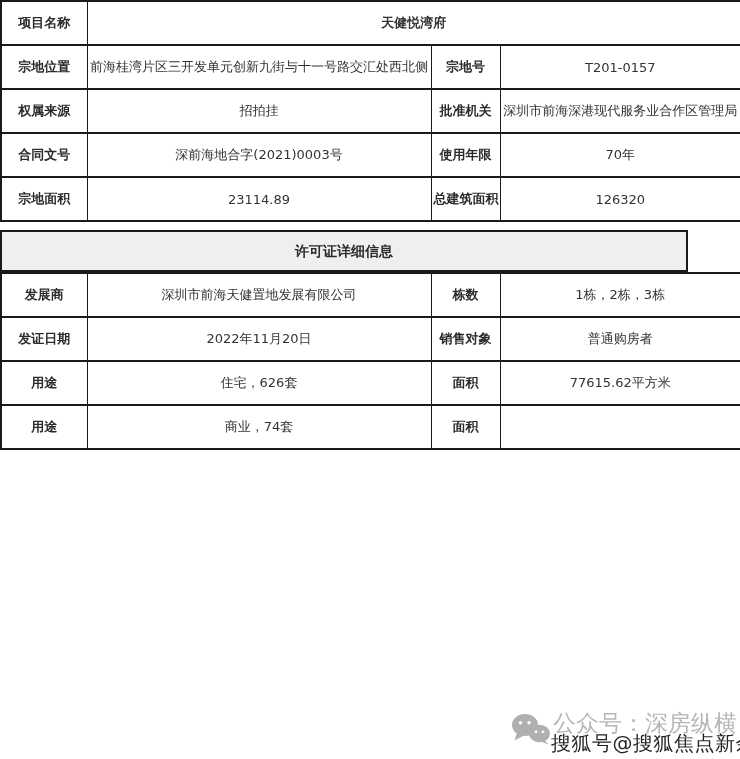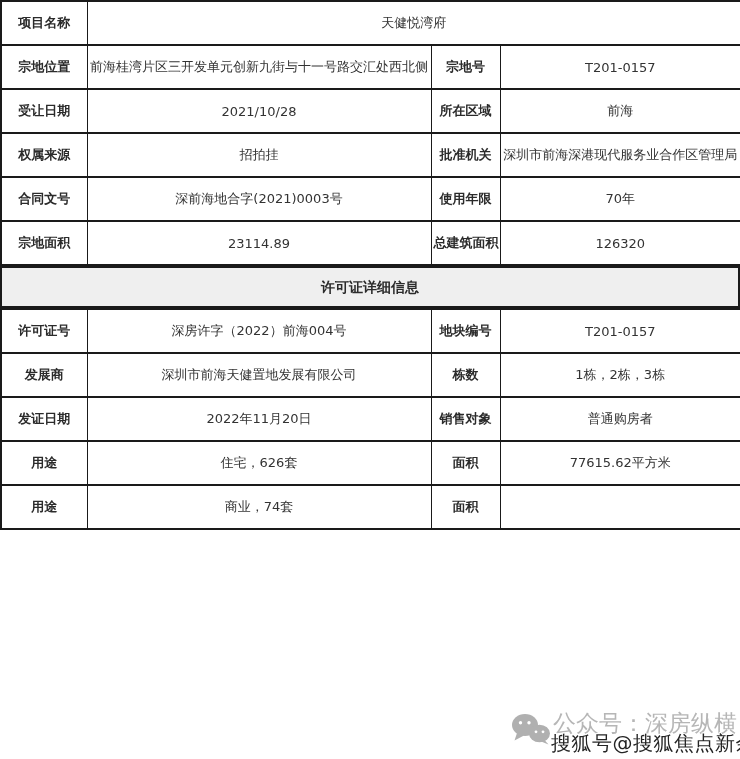--- a/index.html
+++ b/index.html
@@ -28,25 +28,26 @@
     color:#333;
     padding:0 2px;
     overflow:hidden;
     white-space:nowrap;
   }
   table.grid td.lbl{
     font-weight:bold;
     color:#2b2b2b;
   }
   table.grid td.val{}
-  td.title-val{font-weight:normal;font-size:14px;color:#222;}
+  td.title-val{font-weight:bold;font-size:14px;color:#222;}
   .section-header{
     box-sizing:border-box;
-    width:740px;
+    width:688px;
     height:42px;
+    margin-top:8px;
     border:2px solid #1a1a1a;
     background:#efefef;
     font-size:14px;
     font-weight:bold;
     color:#2b2b2b;
     text-align:center;
     line-height:38px;
   }
   .watermark{
     position:absolute;
@@ -100,26 +101,20 @@
       <td class="lbl">项目名称</td>
       <td class="val title-val" colspan="3">天健悦湾府</td>
     </tr>
     <tr>
       <td class="lbl">宗地位置</td>
       <td class="val">前海桂湾片区三开发单元创新九街与十一号路交汇处西北侧</td>
       <td class="lbl">宗地号</td>
       <td class="val">T201-0157</td>
     </tr>
     <tr>
-      <td class="lbl">受让日期</td>
-      <td class="val">2021/10/28</td>
-      <td class="lbl">所在区域</td>
-      <td class="val">前海</td>
-    </tr>
-    <tr>
       <td class="lbl">权属来源</td>
       <td class="val">招拍挂</td>
       <td class="lbl">批准机关</td>
       <td class="val">深圳市前海深港现代服务业合作区管理局</td>
     </tr>
     <tr>
       <td class="lbl">合同文号</td>
       <td class="val">深前海地合字(2021)0003号</td>
       <td class="lbl">使用年限</td>
       <td class="val">70年</td>
@@ -136,26 +131,20 @@
 <div class="section-header">许可证详细信息</div>
 
 <table class="grid">
   <colgroup>
     <col style="width:86px">
       <col style="width:344px">
       <col style="width:69px">
       <col style="width:241px">
   </colgroup>
   <tbody>
-    <tr>
-      <td class="lbl">许可证号</td>
-      <td class="val">深房许字（2022）前海004号</td>
-      <td class="lbl">地块编号</td>
-      <td class="val">T201-0157</td>
-    </tr>
     <tr>
       <td class="lbl">发展商</td>
       <td class="val">深圳市前海天健置地发展有限公司</td>
       <td class="lbl">栋数</td>
       <td class="val">1栋，2栋，3栋</td>
     </tr>
     <tr>
       <td class="lbl">发证日期</td>
       <td class="val">2022年11月20日</td>
       <td class="lbl">销售对象</td>

